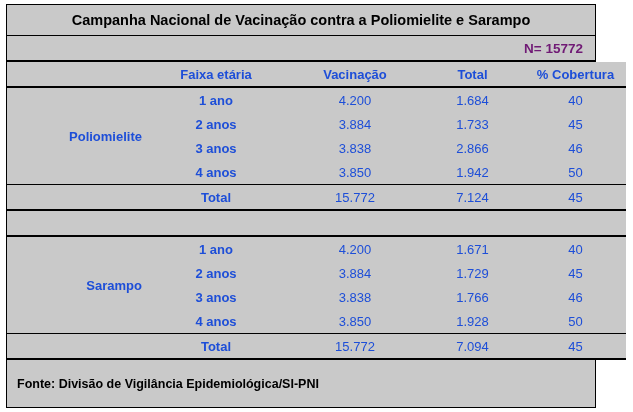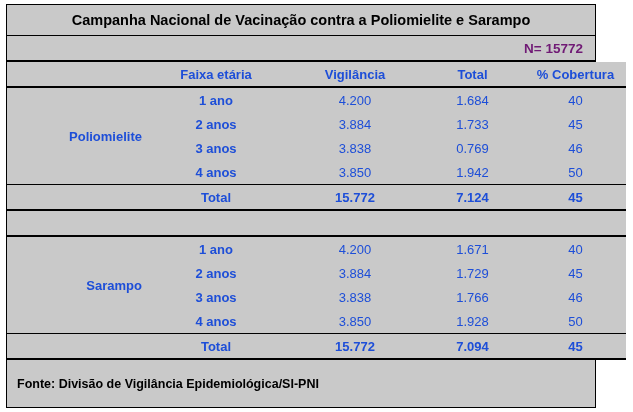--- a/index.html
+++ b/index.html
@@ -91,21 +91,21 @@
     text-align: center;
   }
   .num-cell {
     text-align: center;
   }
   .total-row td {
     font-weight: bold;
     border-top: 1px solid #000000;
     border-bottom: 2px solid #000000;
   }
-  .total-row td.num-cell { font-weight: bold; }
+  .total-row td.num-cell { font-weight: normal; }
   .spacer-row td {
     height: 14px;
     border-bottom: 2px solid #000000;
   }
   .footer {
     flex: 1;
     display: flex;
     align-items: center;
     justify-content: space-between;
     padding: 0 10px;
@@ -130,21 +130,21 @@
         <col class="col-group">
         <col class="col-age">
         <col class="col-pop">
         <col class="col-dose">
         <col class="col-cov">
       </colgroup>
       <thead>
         <tr>
           <th class="hdr blank"></th>
           <th class="hdr">Faixa etária</th>
-          <th class="hdr">Vigilância</th>
+          <th class="hdr">Vacinação</th>
           <th class="hdr">Total</th>
           <th class="hdr">% Cobertura</th>
         </tr>
       </thead>
       <tbody>
 
         <tr>
           <td class="group-cell" rowspan="4">Poliomielite</td>
           <td class="age-cell">1 ano</td>
           <td class="num-cell">4.200</td>
@@ -153,21 +153,21 @@
         </tr>
         <tr>
           <td class="age-cell">2 anos</td>
           <td class="num-cell">3.884</td>
           <td class="num-cell">1.733</td>
           <td class="num-cell">45</td>
         </tr>
         <tr>
           <td class="age-cell">3 anos</td>
           <td class="num-cell">3.838</td>
-          <td class="num-cell">0.769</td>
+          <td class="num-cell">2.866</td>
           <td class="num-cell">46</td>
         </tr>
         <tr>
           <td class="age-cell">4 anos</td>
           <td class="num-cell">3.850</td>
           <td class="num-cell">1.942</td>
           <td class="num-cell">50</td>
         </tr>
         <tr class="total-row">
           <td></td>

